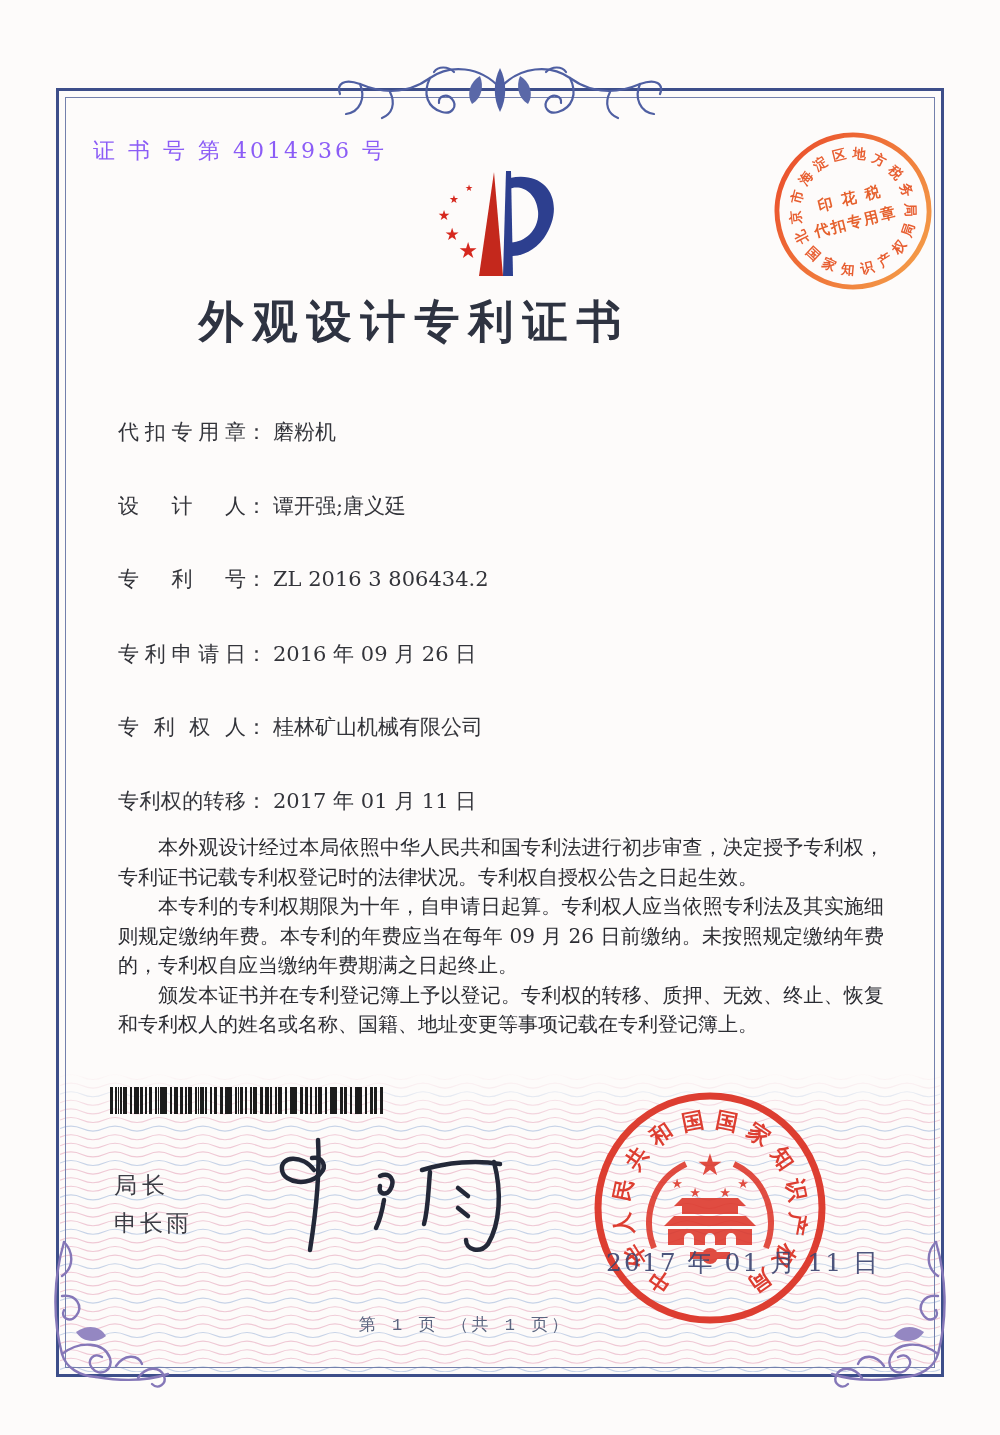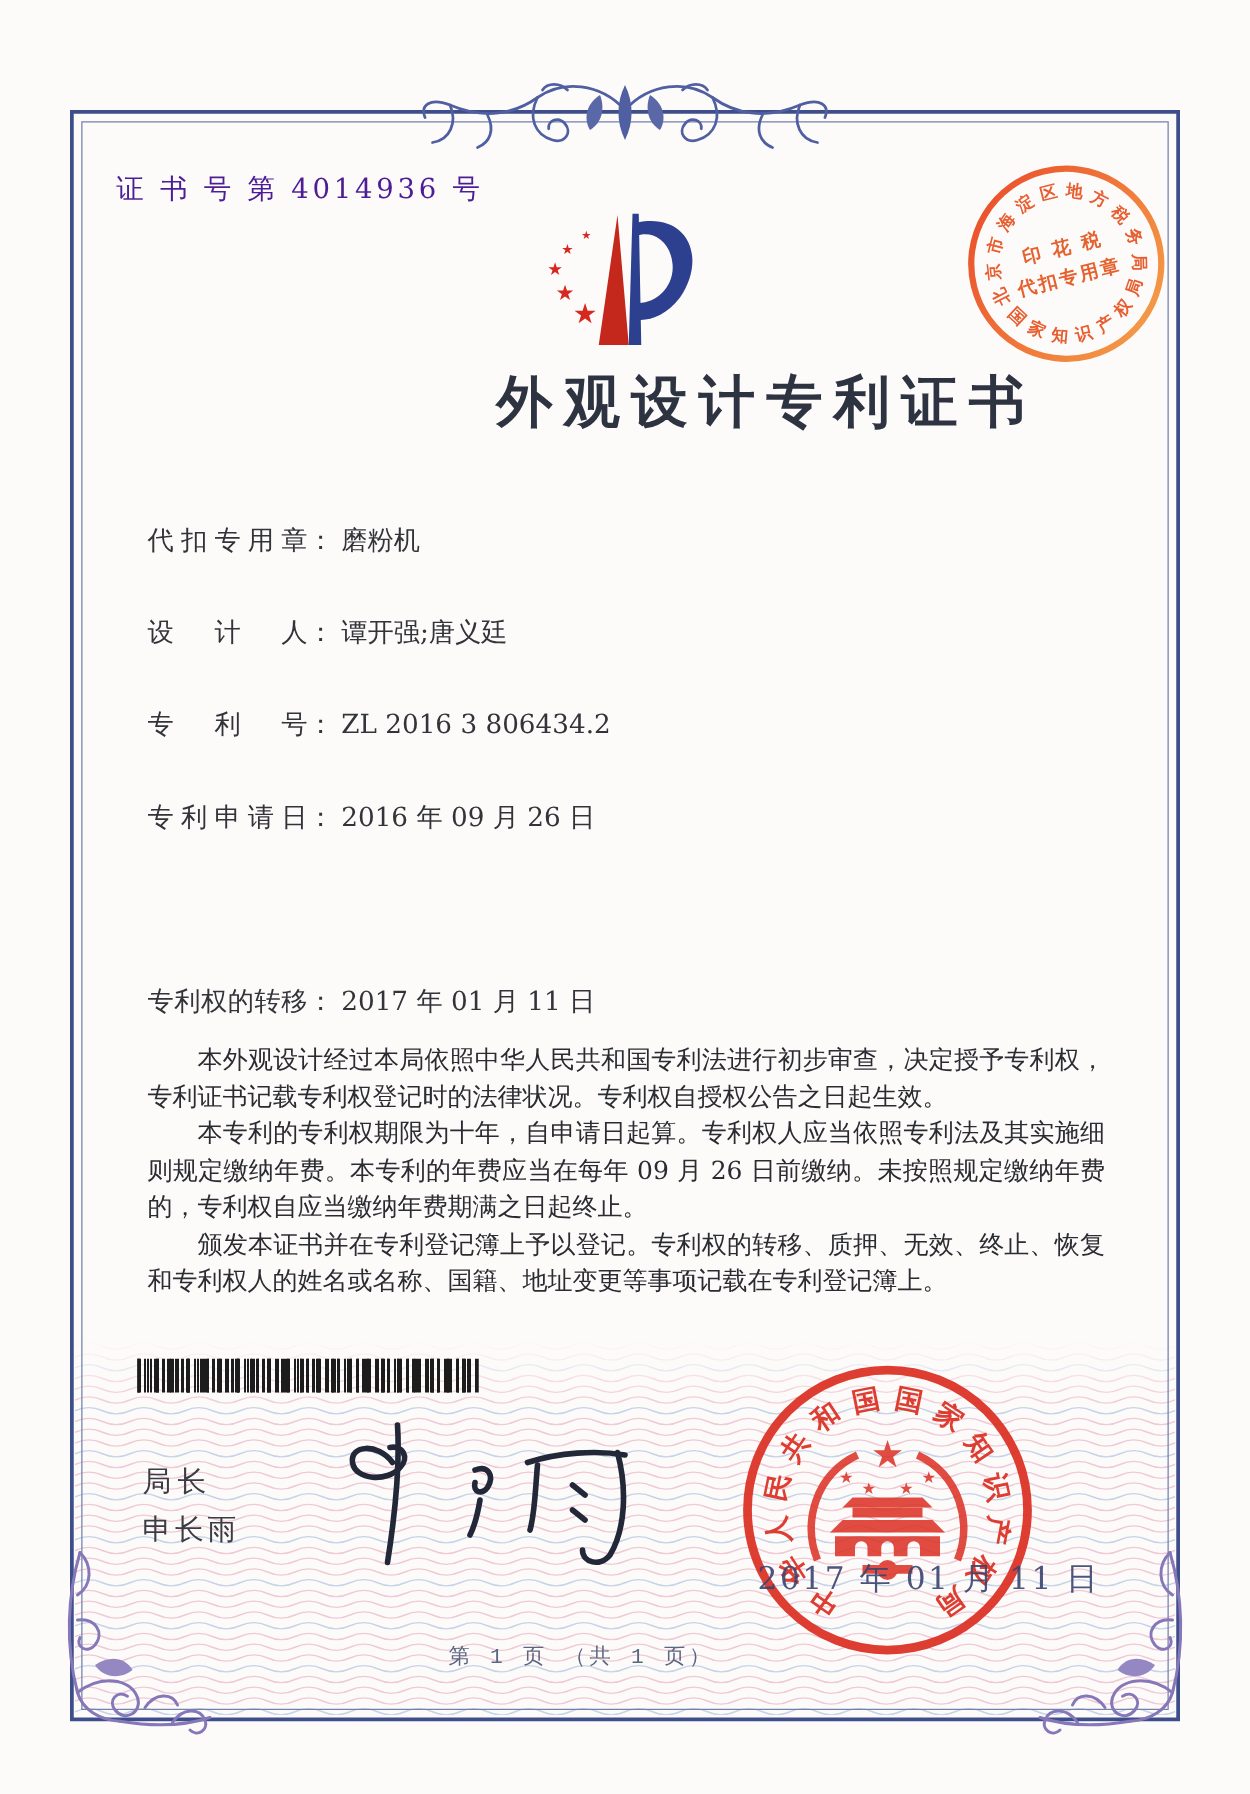--- a/index.html
+++ b/index.html
@@ -15,23 +15,23 @@
     border:1px solid #7380ac;box-sizing:border-box;}
   .flourish-top{position:absolute;left:330px;top:52px;}
   .flourish-corner{position:absolute;}
   .fc-left{left:46px;top:1236px;}
   .fc-right{left:824px;top:1236px;transform:scaleX(-1);}
   
   .waves{position:absolute;left:60px;top:1072px;
     -webkit-mask-image:linear-gradient(to bottom,transparent,#000 18%);
     mask-image:linear-gradient(to bottom,transparent,#000 18%);}
   
-  .cert-no{position:absolute;left:93px;top:136px;font-size:22px;letter-spacing:3px;color:#4c1d95;text-align:center;}
+  .cert-no{position:absolute;left:93px;top:136px;font-size:22px;letter-spacing:3px;color:#8b5cf6;text-align:center;}
   .logo{position:absolute;left:406px;top:156px;}
-  .title{position:absolute;left:0;top:292px;width:829px;text-align:right;
+  .title{position:absolute;left:0;top:292px;width:829px;text-align:center;
     font-size:45px;font-weight:700;letter-spacing:9px;color:#2e3341;}
   
   .tax-stamp{position:absolute;left:758px;top:116px;opacity:.92;}
   .stamp-arc text{font-size:13.5px;font-weight:700;fill:#e65120;
     font-family:"DejaVu Serif","Liberation Serif",serif;}
   .stamp-center{font-size:15px;font-weight:700;fill:#e4541c;letter-spacing:2px;
     font-family:"DejaVu Serif","Liberation Serif",serif;}
   
   .field{position:absolute;left:118px;font-size:21px;color:#33343a;white-space:nowrap;}
   .flabel{display:inline-block;width:128px;text-align:justify;text-align-last:justify;}
@@ -204,20 +204,23 @@
   </div>
   <div class="field" style="top:492px">
     <span class="flabel">设计人</span><span>：</span><span class="fvalue">谭开强;唐义廷</span>
   </div>
   <div class="field" style="top:565px">
     <span class="flabel">专利号</span><span>：</span><span class="fvalue">ZL 2016 3 806434.2</span>
   </div>
   <div class="field" style="top:640px">
     <span class="flabel">专利申请日</span><span>：</span><span class="fvalue">2016 年 09 月 26 日</span>
   </div>
+  <div class="field" style="top:713px">
+    <span class="flabel">专利权人</span><span>：</span><span class="fvalue">桂林矿山机械有限公司</span>
+  </div>
   <div class="field" style="top:787px">
     <span class="flabel">专利权的转移</span><span>：</span><span class="fvalue">2017 年 01 月 11 日</span>
   </div>
 
   <div class="body-text">
     <p>本外观设计经过本局依照中华人民共和国专利法进行初步审查，决定授予专利权，专利证书记载专利权登记时的法律状况。专利权自授权公告之日起生效。</p>
     <p>本专利的专利权期限为十年，自申请日起算。专利权人应当依照专利法及其实施细则规定缴纳年费。本专利的年费应当在每年 09 月 26 日前缴纳。未按照规定缴纳年费的，专利权自应当缴纳年费期满之日起终止。</p>
     <p>颁发本证书并在专利登记簿上予以登记。专利权的转移、质押、无效、终止、恢复和专利权人的姓名或名称、国籍、地址变更等事项记载在专利登记簿上。</p>
   </div>
 

